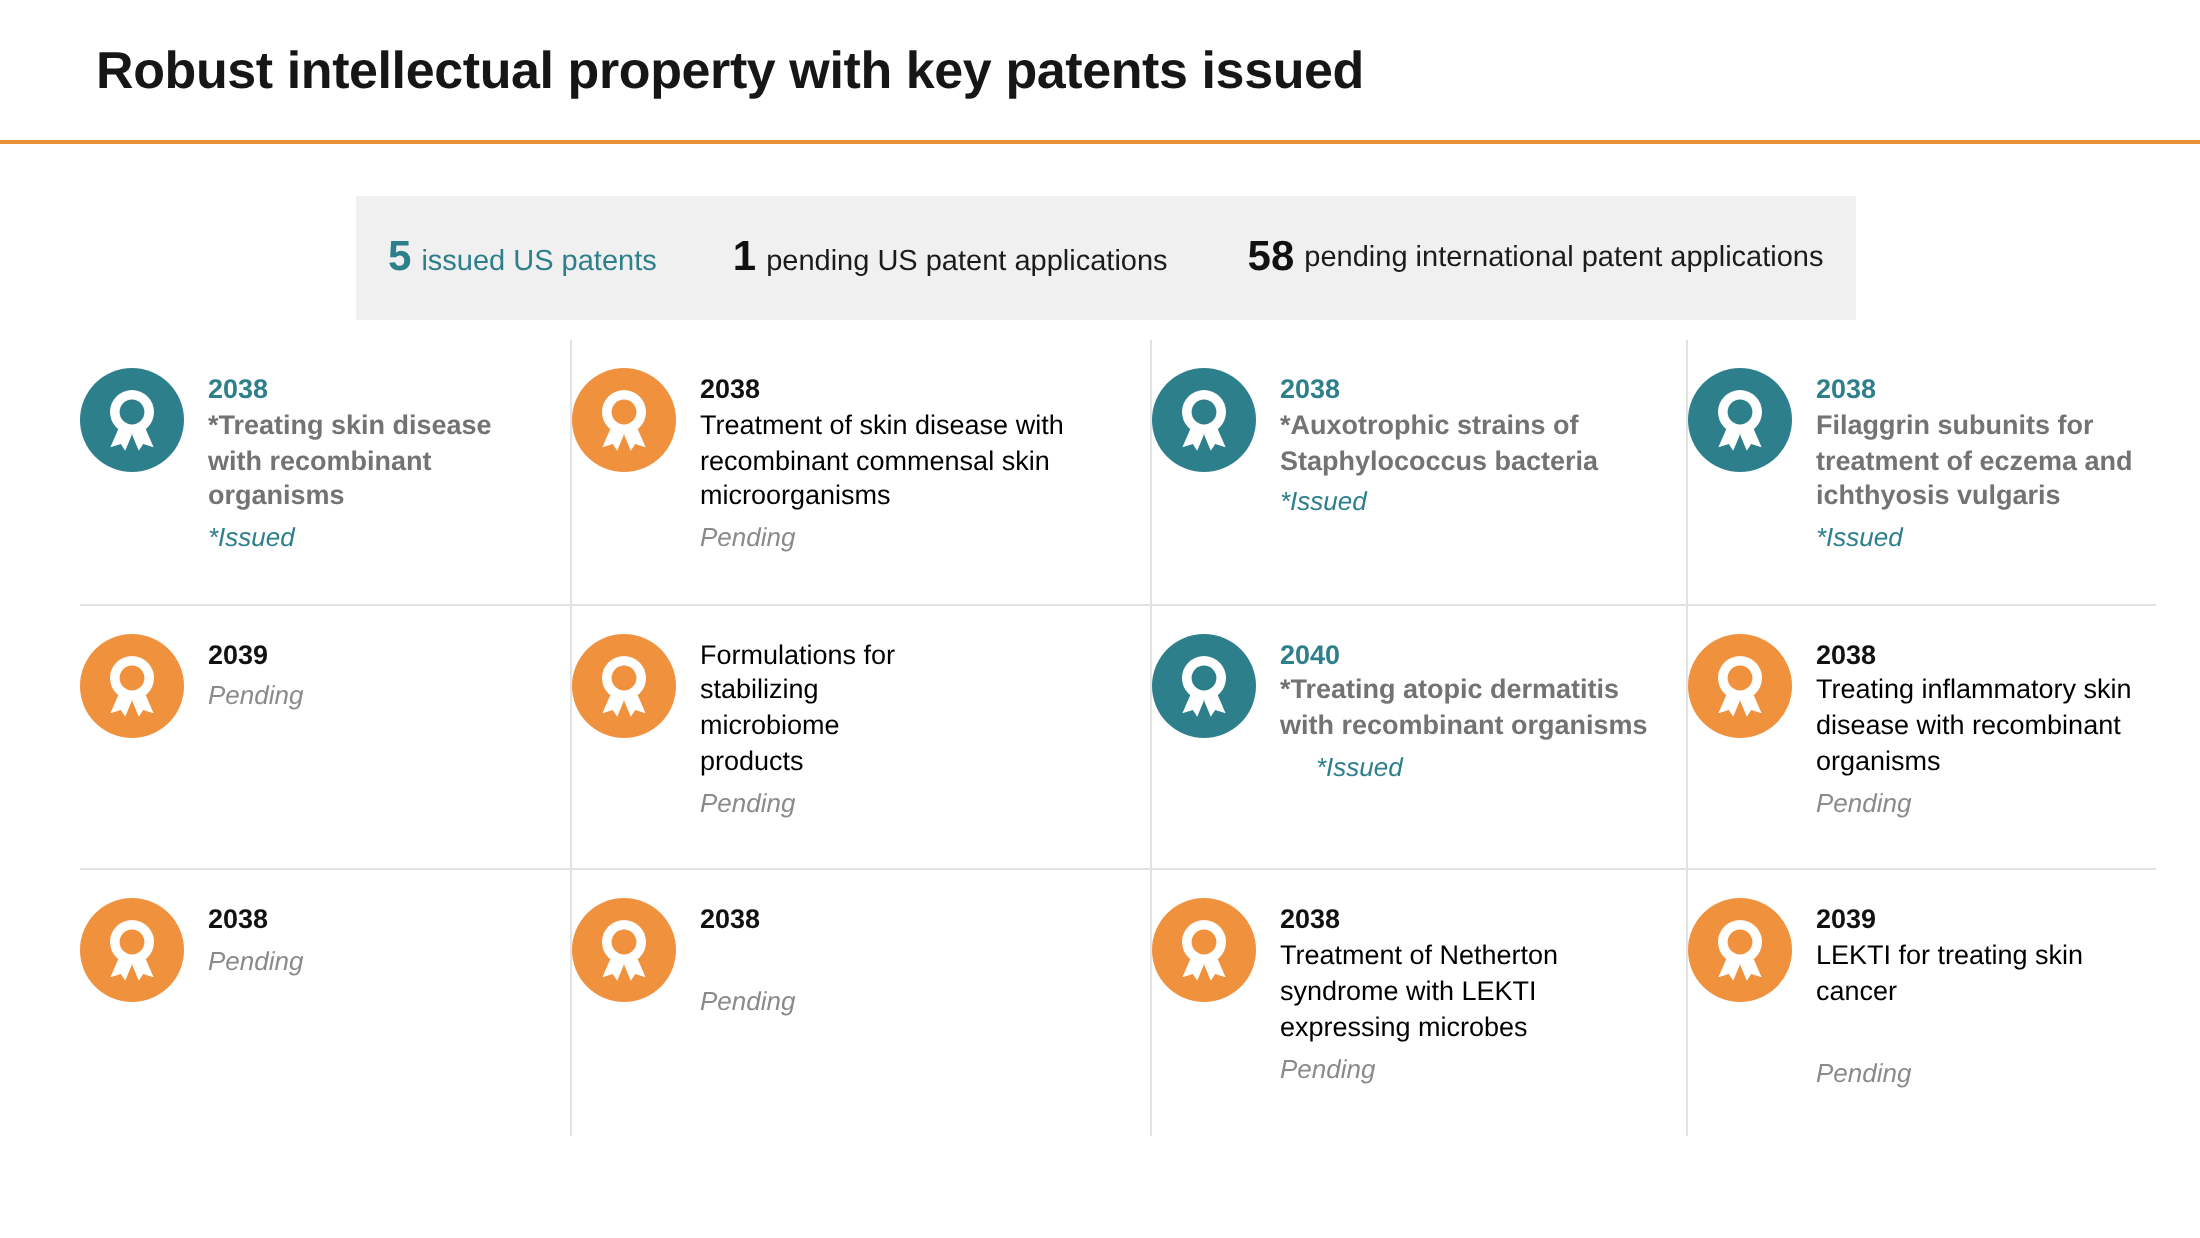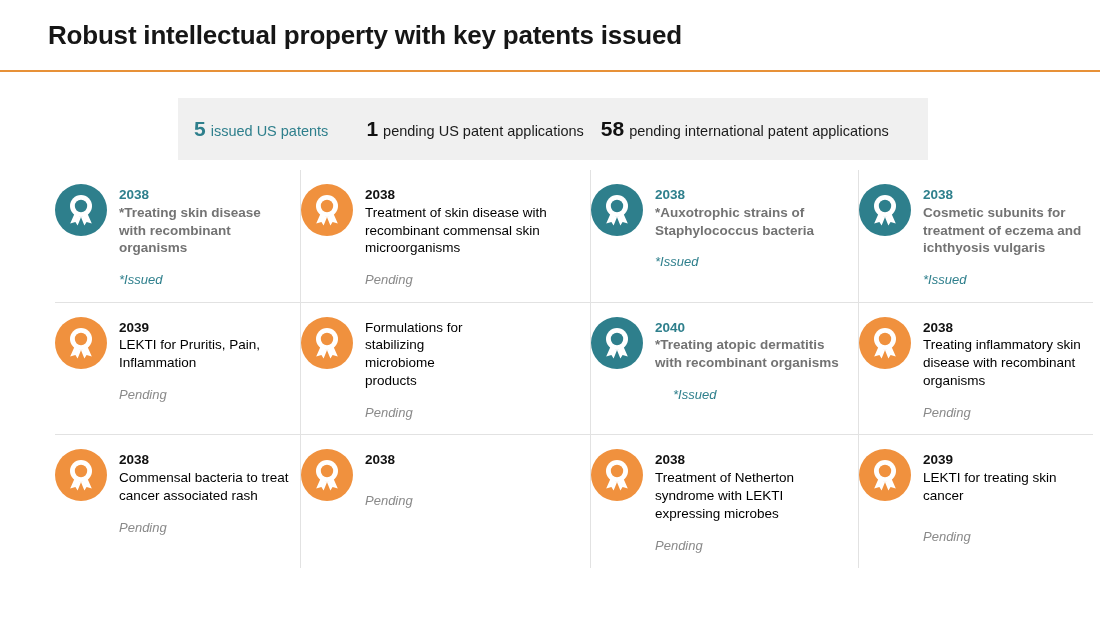--- a/index.html
+++ b/index.html
@@ -26,30 +26,30 @@
   
   .stats-banner {
     position:absolute; left:178px; top:98px;
     width:750px; height:62px;
     background:#F0F0F0;
     display:flex; align-items:center;
   }
   .stat { display:flex; align-items:baseline; white-space:nowrap; }
   .stat-1 { margin-left:16px; }
   .stat-2 { margin-left:38px; }
-  .stat-3 { margin-left:17px; }
+  .stat-3 { margin-left:40px;align-items:center; }
   .stat-num { font-size:21px; font-weight:700; margin-right:5px; }
   .stat-label { font-size:14.5px; font-weight:400; }
   .stat-teal .stat-num, .stat-teal .stat-label { color:#2E7F8C; }
   .stat-dark .stat-num { color:#111; }
   .stat-dark .stat-label { color:#1b1b1b; }
 
   
   .grid {
-    position:absolute; left:55px; top:170px;
+    position:absolute; left:40px; top:170px;
     width:1038px; height:398px;
     display:grid;
     grid-template-columns: 246px 290px 268px 234px;
     grid-template-rows: 1fr 1fr 1fr;
   }
   .cell {
     position:relative;
     padding: 14px 10px 0 0;
     display:flex; align-items:flex-start;
     border-bottom:1px solid #E2E2E2;
@@ -68,21 +68,21 @@
   .badge.orange { background:#F0913E; }
   .badge svg { display:block; }
 
   .cell-body { flex:1 1 auto; min-width:0; padding-top:2px; }
   .year { font-size:13.5px; font-weight:700; color:#111; line-height:1.32; }
   .year.teal { color:#2E7F8C; }
   .desc { font-size:13.5px; font-weight:400; color:#000000; line-height:1.32; }
   .desc.teal { color:#737373; font-weight:700; }
   .status {
     font-size:13px; font-style:italic; color:#8a8a8a;
-    line-height:1.3; margin-top:15px;
+    line-height:1.3; margin-top:4px;
   }
   .status.teal { color:#2E7F8C; }
 
   
   .ind-1 { margin-left:0px; }
   .ind-2 { margin-left:18px; }
 
   
   .footer { position:absolute; left:0; top:575px; width:1100px; height:44px; }
 </style>
@@ -165,37 +165,36 @@
       <div class="badge teal">
         <svg width="30" height="32" viewBox="0 0 30 32" aria-hidden="true">
           <circle cx="15" cy="12" r="11" fill="#fff"></circle>
           <circle cx="15" cy="12" r="6.2" fill="#2E7F8C"></circle>
           <path d="M8.6 19.5 L4.2 29.6 L9.4 28.0 L11.6 31.4 L15.0 23.2 Z" fill="#fff"></path>
           <path d="M21.4 19.5 L25.8 29.6 L20.6 28.0 L18.4 31.4 L15.0 23.2 Z" fill="#fff"></path>
         </svg>
       </div>
       <div class="cell-body">
         <div class="year teal">2038</div>
-        <div class="desc teal">Cosmetic subunits for treatment of eczema and ichthyosis vulgaris</div>
+        <div class="desc teal">Filaggrin subunits for treatment of eczema and ichthyosis vulgaris</div>
         <div class="status teal">*Issued</div>
       </div>
     </div>
 
     <div class="cell">
       <div class="badge orange">
         <svg width="30" height="32" viewBox="0 0 30 32" aria-hidden="true">
           <circle cx="15" cy="12" r="11" fill="#fff"></circle>
           <circle cx="15" cy="12" r="6.2" fill="#F0913E"></circle>
           <path d="M8.6 19.5 L4.2 29.6 L9.4 28.0 L11.6 31.4 L15.0 23.2 Z" fill="#fff"></path>
           <path d="M21.4 19.5 L25.8 29.6 L20.6 28.0 L18.4 31.4 L15.0 23.2 Z" fill="#fff"></path>
         </svg>
       </div>
       <div class="cell-body">
         <div class="year">2039</div>
-        <div class="desc">LEKTI for Pruritis, Pain, Inflammation</div>
         <div class="status ind-1">Pending</div>
       </div>
     </div>
 
     <div class="cell">
       <div class="badge orange">
         <svg width="30" height="32" viewBox="0 0 30 32" aria-hidden="true">
           <circle cx="15" cy="12" r="11" fill="#fff"></circle>
           <circle cx="15" cy="12" r="6.2" fill="#F0913E"></circle>
           <path d="M8.6 19.5 L4.2 29.6 L9.4 28.0 L11.6 31.4 L15.0 23.2 Z" fill="#fff"></path>
@@ -245,21 +244,20 @@
       <div class="badge orange">
         <svg width="30" height="32" viewBox="0 0 30 32" aria-hidden="true">
           <circle cx="15" cy="12" r="11" fill="#fff"></circle>
           <circle cx="15" cy="12" r="6.2" fill="#F0913E"></circle>
           <path d="M8.6 19.5 L4.2 29.6 L9.4 28.0 L11.6 31.4 L15.0 23.2 Z" fill="#fff"></path>
           <path d="M21.4 19.5 L25.8 29.6 L20.6 28.0 L18.4 31.4 L15.0 23.2 Z" fill="#fff"></path>
         </svg>
       </div>
       <div class="cell-body">
         <div class="year">2038</div>
-        <div class="desc">Commensal bacteria to treat cancer associated rash</div>
         <div class="status ind-1">Pending</div>
       </div>
     </div>
 
     <div class="cell r3">
       <div class="badge orange">
         <svg width="30" height="32" viewBox="0 0 30 32" aria-hidden="true">
           <circle cx="15" cy="12" r="11" fill="#fff"></circle>
           <circle cx="15" cy="12" r="6.2" fill="#F0913E"></circle>
           <path d="M8.6 19.5 L4.2 29.6 L9.4 28.0 L11.6 31.4 L15.0 23.2 Z" fill="#fff"></path>

